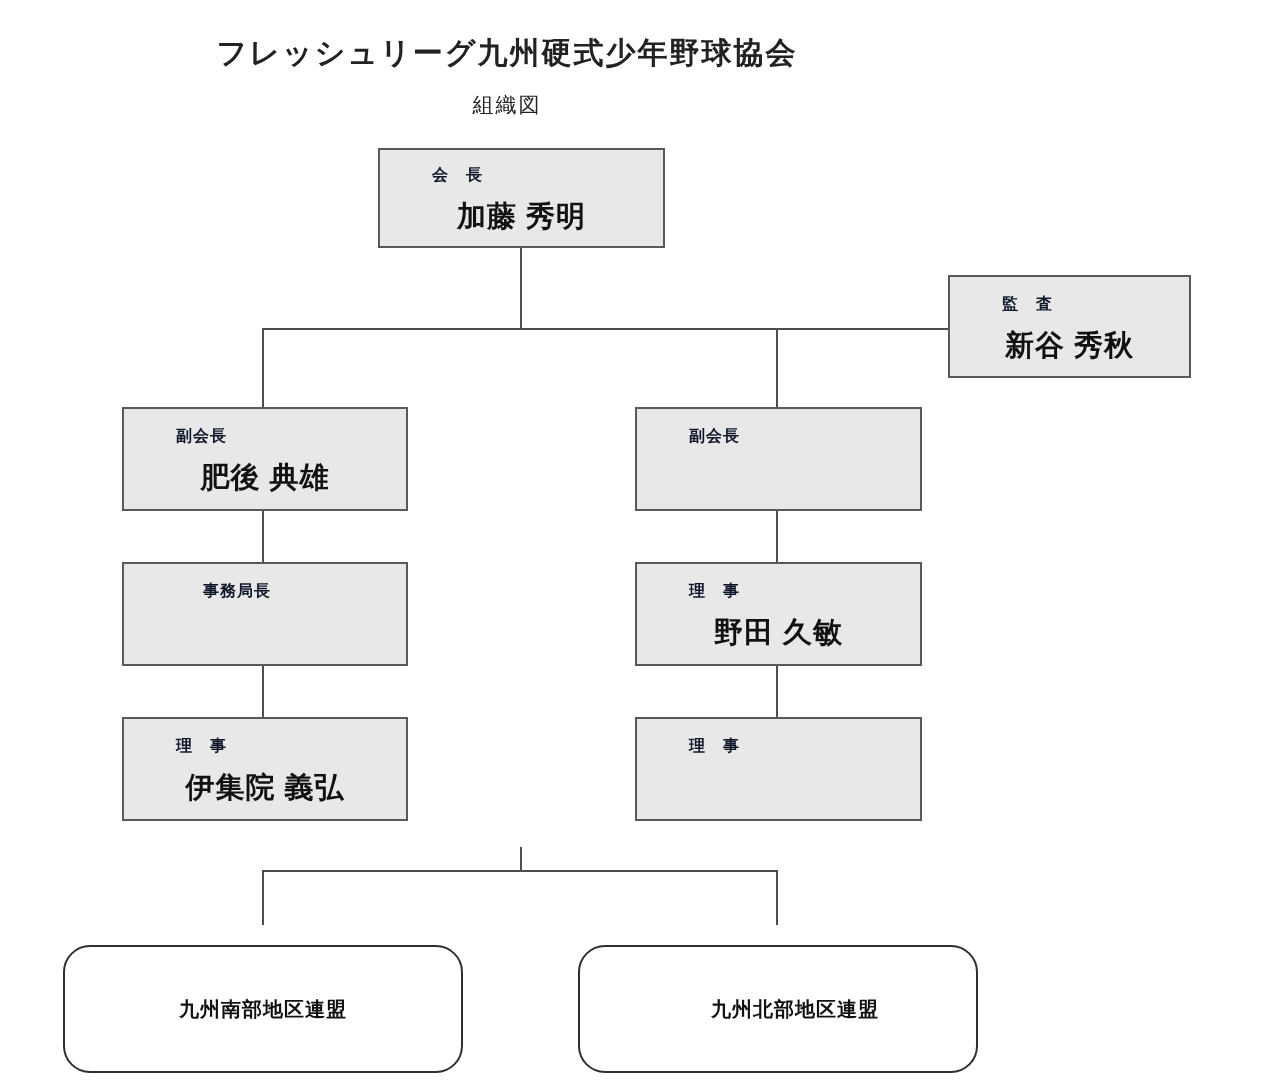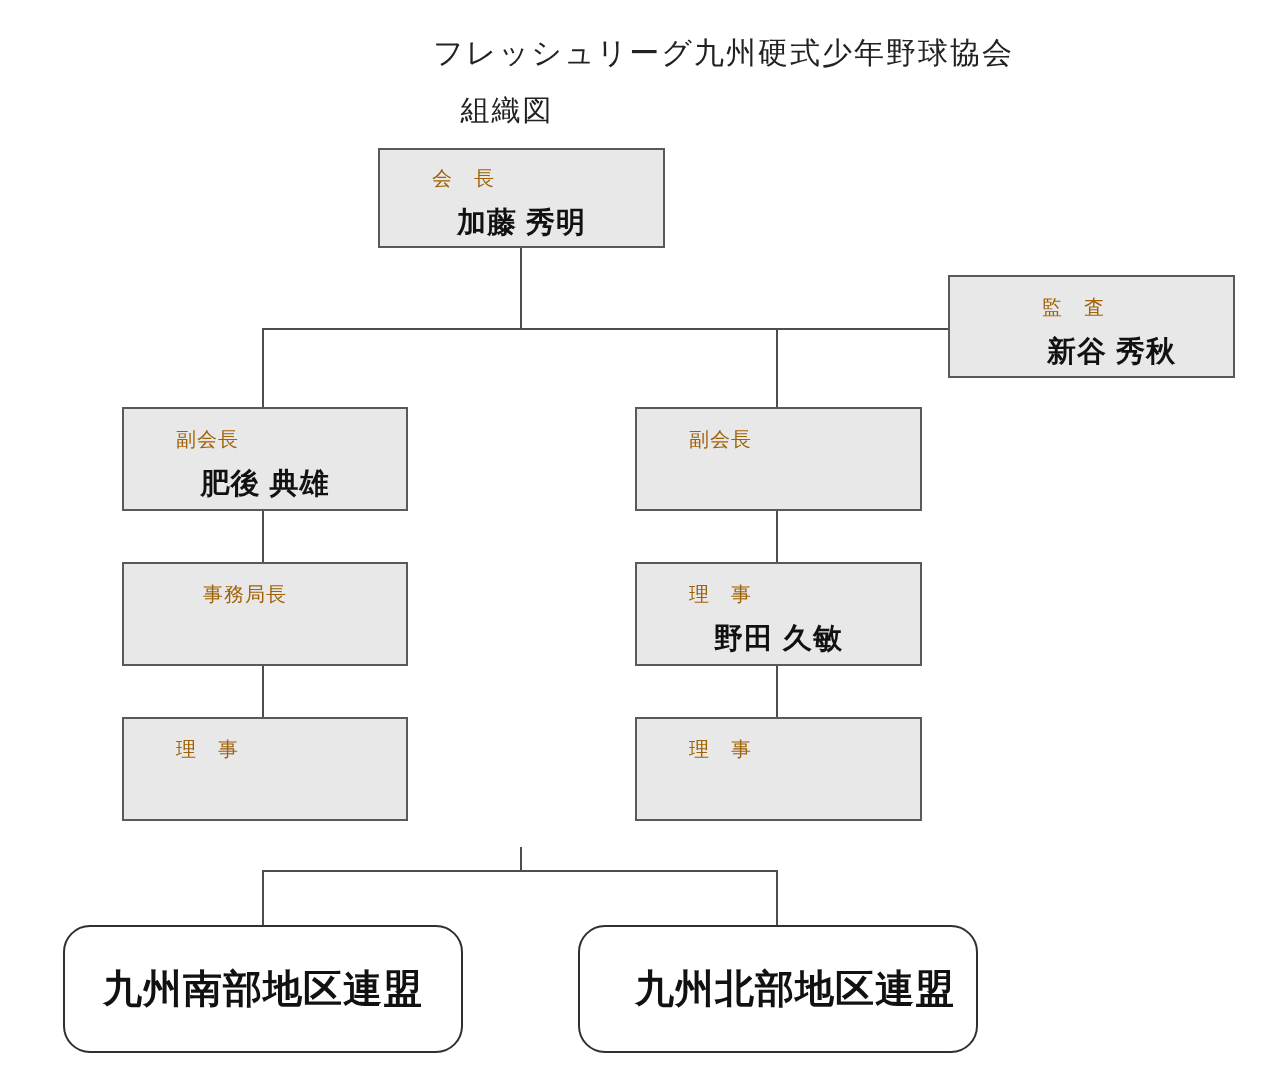--- a/index.html
+++ b/index.html
@@ -20,83 +20,83 @@
   
   .header {
     position: absolute;
     top: 36px;
     left: 0;
     width: 1014px;
     text-align: center;
   }
   .header .title {
     font-size: 30px;
-    font-weight: 400;
+    font-weight: 700;
     letter-spacing: 2px;
     line-height: 34px;
     color: #222222;
-    text-align: right;
   }
   .header .subtitle {
     margin-top: 21px;
-    font-size: 29px;
+    font-size: 21px;
     font-weight: 400;
     letter-spacing: 2px;
     color: #222222;
   }
 
   
   .node {
     position: absolute;
     box-sizing: border-box;
     background: #e8e8e8;
     border: 2px solid #595959;
   }
   .node .role {
     margin-top: 17px;
     margin-left: 52px;
-    font-size: 20px;
-    font-weight: 400;
+    font-size: 16px;
+    font-weight: 700;
     letter-spacing: 1px;
-    color: #a16207;
+    color: #0f172a;
   }
   .node .name {
     margin-top: 11px;
     text-align: center;
     font-size: 29px;
     font-weight: 600;
     letter-spacing: 1px;
     color: #111111;
   }
 
   #node-chairman       { left: 378px; top: 148px; width: 287px; height: 100px; }
-  #node-auditor        { left: 948px; top: 275px; width: 287px; height: 103px; padding-left: 40px; }
+  #node-auditor        { left: 948px; top: 275px; width: 243px; height: 103px; }
   #node-vice-left      { left: 122px; top: 407px; width: 286px; height: 104px; }
   #node-vice-right     { left: 635px; top: 407px; width: 287px; height: 104px; }
   #node-secretary      { left: 122px; top: 562px; width: 286px; height: 104px; padding-left: 27px; }
   #node-director-noda  { left: 635px; top: 562px; width: 287px; height: 104px; }
   #node-director-ijuin { left: 122px; top: 717px; width: 286px; height: 104px; }
   #node-director-hirota{ left: 635px; top: 717px; width: 287px; height: 104px; }
 
   #node-chairman .role { margin-top: 15px; }
 
   
   .federation {
     position: absolute;
     box-sizing: border-box;
     background: #ffffff;
     border: 2px solid #2f2f2f;
     border-radius: 27px;
     display: flex;
     align-items: center;
     justify-content: center;
-    font-size: 39px;
+    font-size: 20px;
     font-weight: 700;
     letter-spacing: 1px;
     color: #111111;
+    margin-top: 20px;
   }
   #federation-south { left: 63px;  top: 925px; width: 400px; height: 128px; }
   #federation-north { left: 578px; top: 925px; width: 400px; height: 128px; padding-left: 34px; }
 
   
   .line {
     position: absolute;
     background: #4d4d4d;
   }
   .vline { width: 2px; }
@@ -161,20 +161,21 @@
     <div class="role">事務局長</div>
   </div>
 
   <div class="node" id="node-director-noda">
     <div class="role">理　事</div>
     <div class="name">野田 久敏</div>
   </div>
 
   <div class="node" id="node-director-ijuin">
     <div class="role">理　事</div>
+    <div class="name">伊集院 義弘</div>
   </div>
 
   <div class="node" id="node-director-hirota">
     <div class="role">理　事</div>
   </div>
 
   <div class="federation" id="federation-south">
     <span>九州南部地区連盟</span>
   </div>
 

